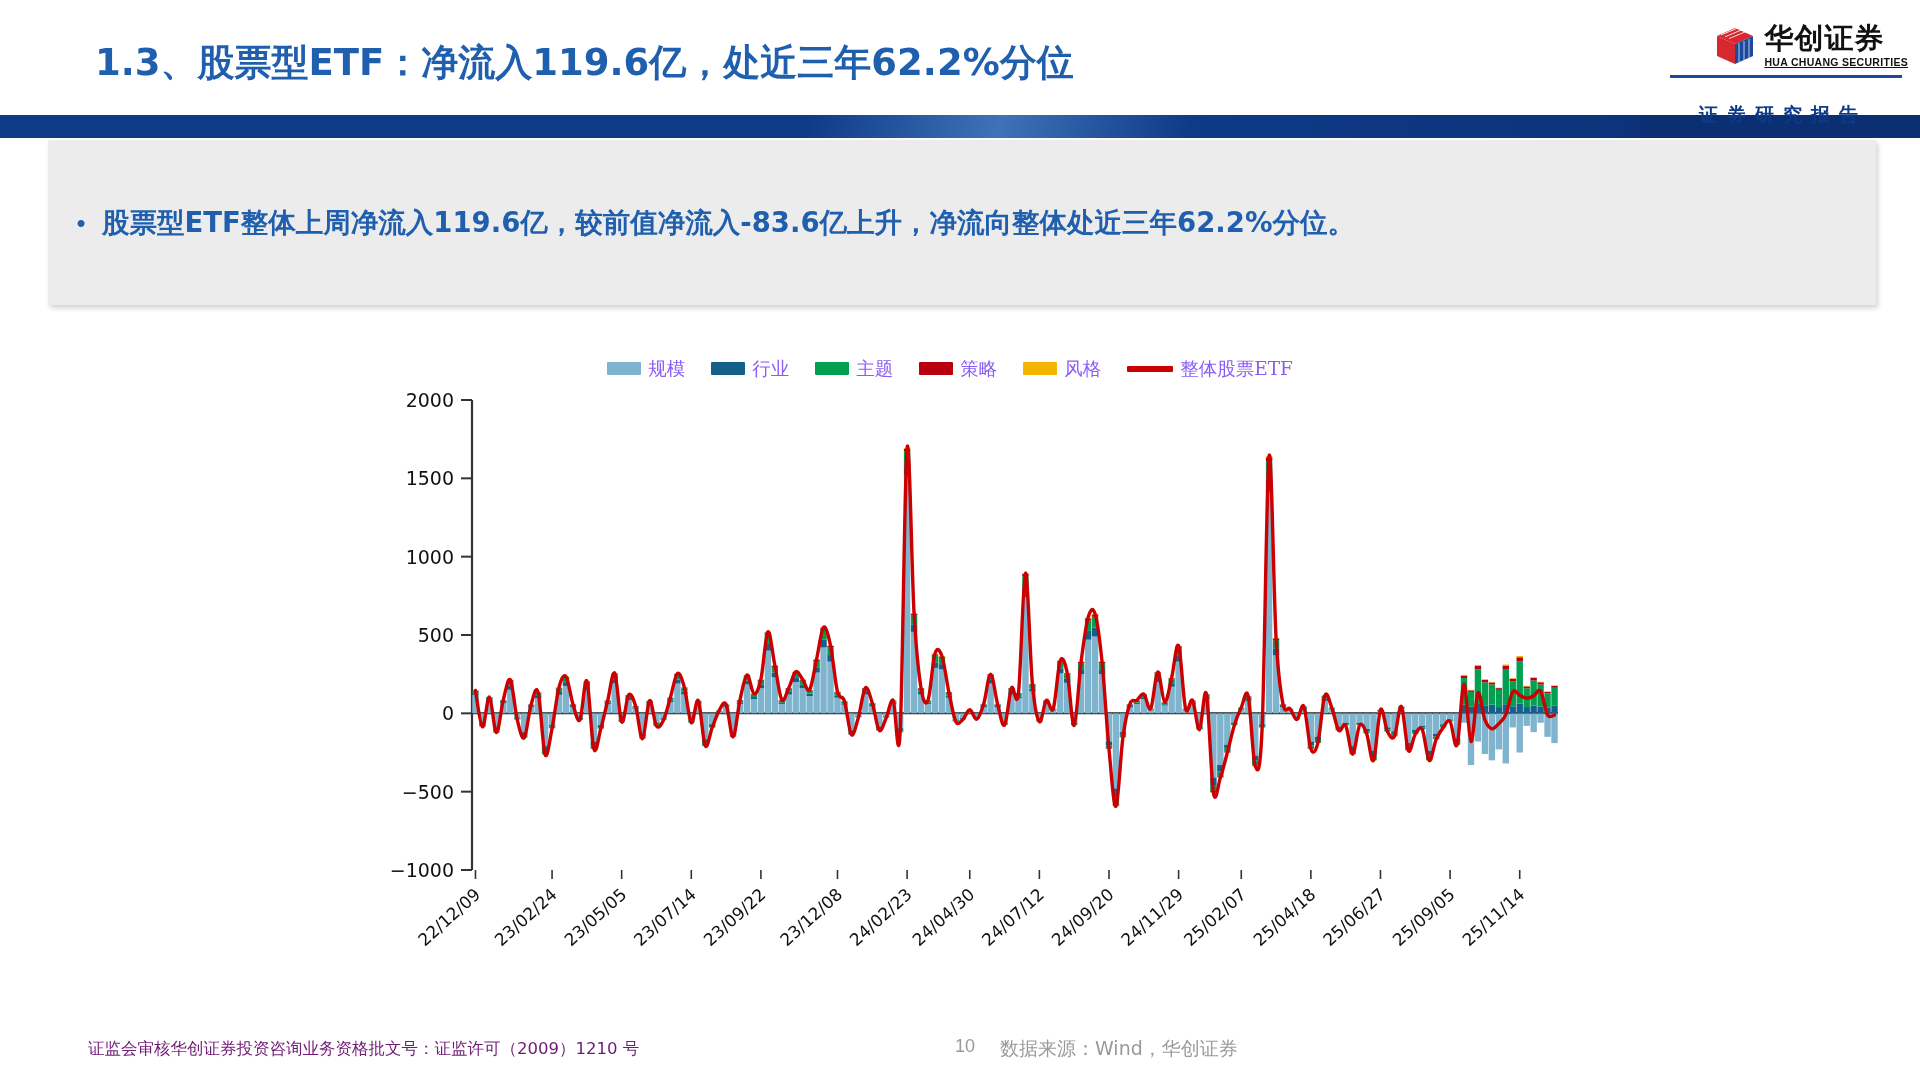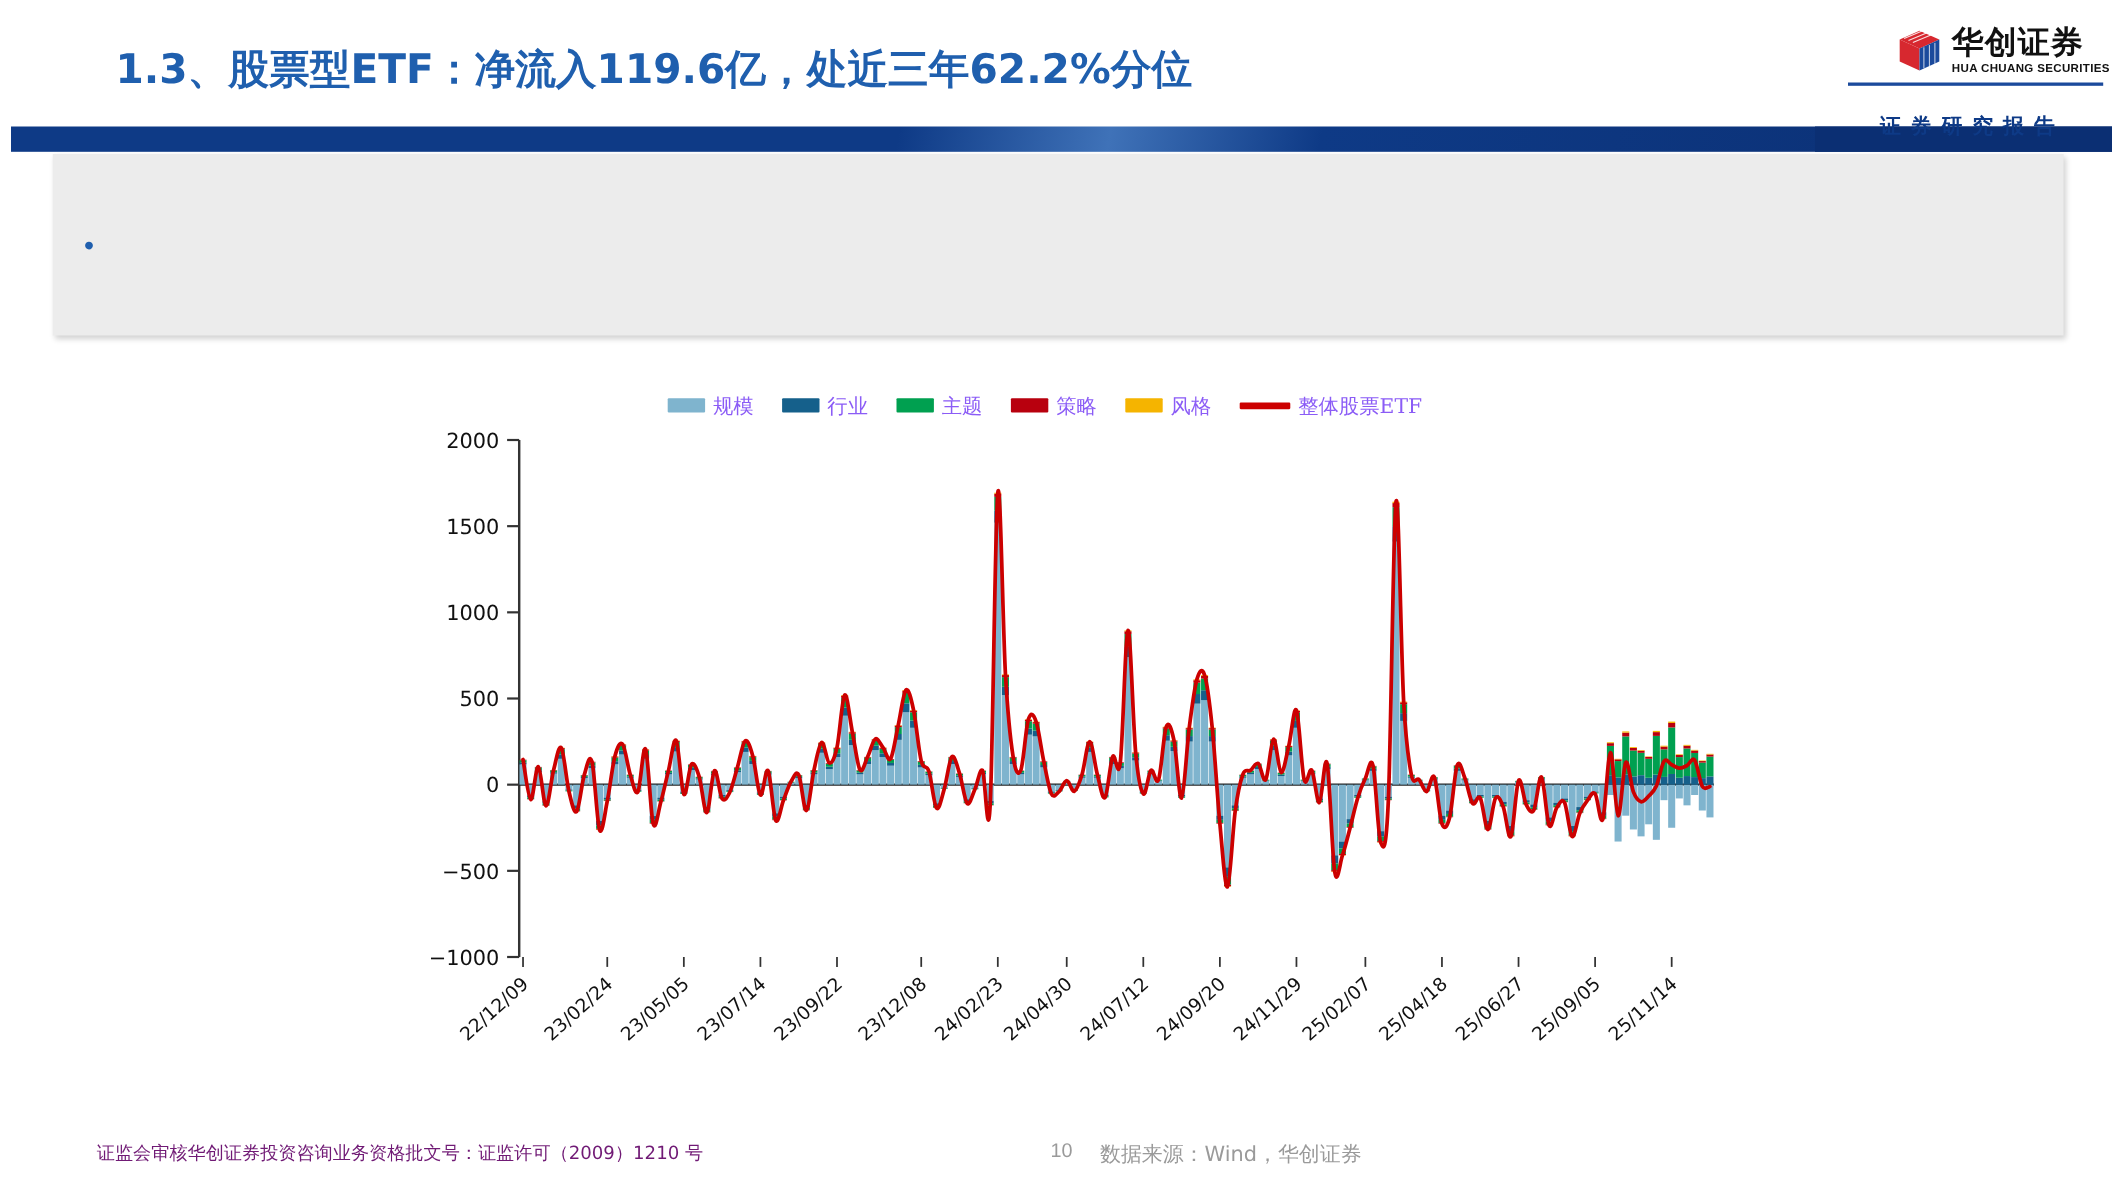--- a/index.html
+++ b/index.html
@@ -6,21 +6,21 @@
   html, body { width: 1920px; height: 1080px; }
   body {
     font-family: "Liberation Sans", "DejaVu Sans", sans-serif;
     background: #ffffff;
     position: relative;
     overflow: hidden;
   }
 
   
   #header {
-    position: absolute; left: 10px; top: 0; width: 1768px; height: 130px;
+    position: absolute; left: 0; top: 0; width: 1768px; height: 130px;
   }
   #title-text {
     position: absolute; left: 95px; top: 38px;
     font-size: 37px; font-weight: bold; color: #1F5FAE;
     letter-spacing: 0px; white-space: nowrap;
     font-family: "DejaVu Sans", "Liberation Sans", sans-serif;
   }
   #header-band {
     position: absolute; left: 0; top: 115px; width: 1920px; height: 23px;
     background: linear-gradient(100deg, #0E3A86 0%, #0E3A86 42%, #3F72B8 52%, #0E3A86 62%, #0B2F73 100%);
@@ -33,21 +33,21 @@
   
   #logo-block { position: absolute; left: 1658px; top: 24px; width: 250px; height: 100px; }
   #logo-row { display: flex; align-items: center; gap: 9px; padding-left: 22px; justify-content: flex-end; }
   #logo-mark { width: 40px; height: 40px; position: relative; }
   #logo-cn {
     font-size: 29px; font-weight: bold; color: #111; letter-spacing: 1px;
     font-family: "DejaVu Sans", "Liberation Sans", sans-serif; line-height: 1;
   }
   #logo-en {
     font-size: 10.5px; font-weight: bold; color: #111; letter-spacing: 0.3px;
-    margin-top: 3px; font-family: "Liberation Sans", sans-serif;
+    margin-top: 3px; font-family: "Liberation Sans", sans-serif; text-decoration: underline;
   }
   #logo-divider { width: 232px; height: 3px; background: #1B4A9C; margin: 7px 0 0 12px; }
   #logo-sub {
     margin-top: 24px; text-align: center; width: 250px;
     font-size: 19px; color: #0E3A86; letter-spacing: 9px;
     font-family: "DejaVu Serif", "Liberation Serif", serif; font-weight: bold;
   }
 
   
   #bullet-box {
@@ -150,20 +150,21 @@
       </div>
     </div>
     <div id="logo-divider"></div>
     <div id="logo-sub">证券研究报告</div>
   </div>
 </div>
 
 <div id="bullet-box">
   <div id="bullet-row">
     <div id="bullet-dot">•</div>
+    <div id="bullet-text">股票型ETF整体上周净流入119.6亿，较前值净流入-83.6亿上升，净流向整体处近三年62.2%分位。</div>
   </div>
 </div>
 
 <div id="chart-wrap">
   <div id="legend">
       <div class="legend-item">
         <span class="legend-swatch" style="background: rgb(127, 180, 206);"></span>
         <span class="legend-label">规模</span>
       </div>
       <div class="legend-item">

